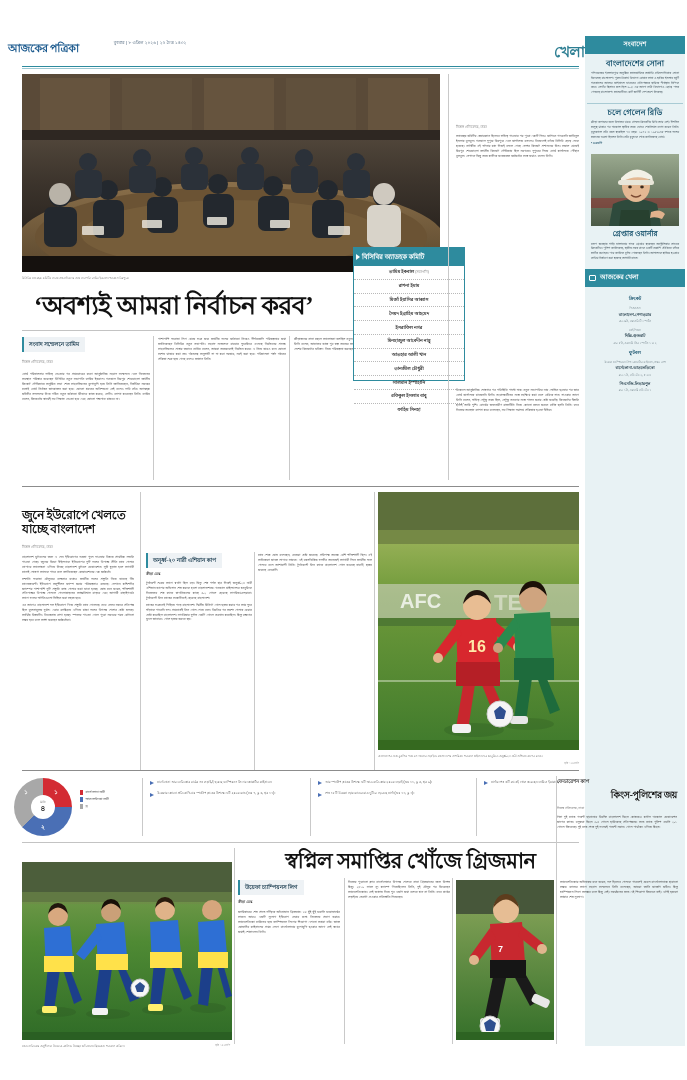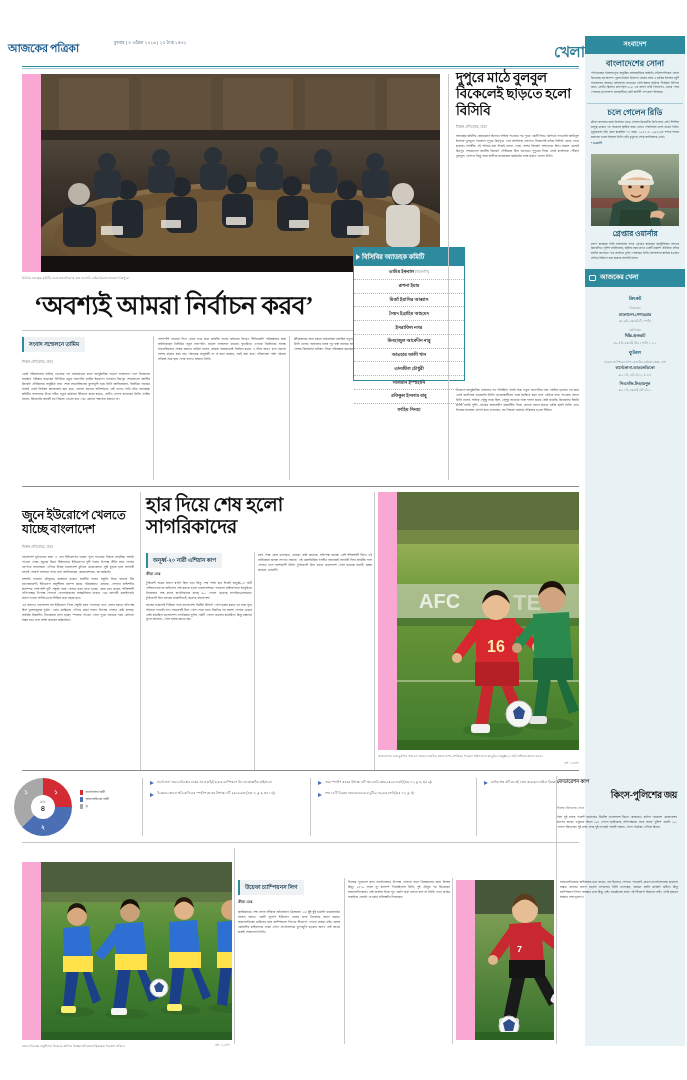--- a/index.html
+++ b/index.html
@@ -37,21 +37,21 @@
   }
   .rule-top { position: absolute; left: 22px; top: 66px; width: 557px; height: 1.4px; background: #2e8b9e; }
   .rule-top2 { position: absolute; left: 22px; top: 68.4px; width: 557px; height: .5px; background: #9ec9d2; }
 
   
   .vrule { position: absolute; width: .5px; background: #c9c9c9; }
   .hrule { position: absolute; height: .5px; background: #c3c3c3; }
   .hrule-dark { position: absolute; height: 1px; background: #8c8c8c; }
 
   
-  .photo { position: absolute; overflow: hidden; background: #f9a8d4; padding-left: 19px; }
+  .photo { position: absolute; overflow: hidden; background: #a3a3a3; }
   .caption { position: absolute; font-size: 2.9px; color: #4a4a4a; line-height: 1.4; }
   .credit { font-size: 2.7px; color: #8a8a8a; }
 
   
   .hl { font-family: "Liberation Serif", serif; font-weight: bold; color: #111; letter-spacing: -.4px; }
   .hl-main   { font-size: 25px; line-height: 1.12; }
   .hl-lead   { font-size: 13.5px; line-height: 1.22; }
   .hl-mid    { font-size: 19px; line-height: 1.15; }
   .hl-small  { font-size: 12px; line-height: 1.2; margin-top: 13px; }
   .hl-bottom { font-size: 21px; line-height: 1.15; }
@@ -244,21 +244,20 @@
   <div class="body-col" style="position:absolute; left:22px; top:372px; width:128px; height:108px; overflow:hidden;">
     <p>বোর্ড পরিচালনার দায়িত্ব নেওয়ার পর প্রথমবারের মতো আনুষ্ঠানিক সংবাদ সম্মেলনে এসে নিজেদের অবস্থান পরিষ্কার করেছেন বিসিবির নতুন সভাপতি তামিম ইকবাল। গতকাল মিরপুর শেরেবাংলা জাতীয় ক্রিকেট স্টেডিয়ামে অনুষ্ঠিত সভা শেষে সাংবাদিকদের মুখোমুখি হয়ে তিনি জানিয়েছেন, নির্ধারিত সময়ের মধ্যেই বোর্ড নির্বাচন আয়োজন করা হবে। কোনো ধরনের অনিশ্চয়তা নেই বলেও দাবি তাঁর। অ্যাডহক কমিটির সদস্যদের নিয়ে গঠিত নতুন কাঠামো কীভাবে কাজ করবে, সেটিও ব্যাখ্যা করেছেন তিনি। তামিম বলেন, ক্রিকেটের স্বার্থেই সব সিদ্ধান্ত নেওয়া হবে এবং কোনো পক্ষপাত থাকবে না।</p>
   </div>
   <div class="body-col" style="position:absolute; left:158px; top:337px; width:128px; height:143px; overflow:hidden;">
     <p>পাশাপাশি ঘরোয়া লিগ থেকে শুরু করে জাতীয় দলের কাঠামো নিয়েও দীর্ঘমেয়াদি পরিকল্পনার কথা জানিয়েছেন বিসিবির নতুন সভাপতি। সংবাদ সম্মেলনে বারবার ঘুরেফিরে এসেছে নির্বাচনের প্রসঙ্গ। সাংবাদিকদের প্রশ্নের জবাবে তামিম বলেন, আমরা সময়মতোই নির্বাচন করব। এ নিয়ে কারও মনে কোনো সংশয় থাকার কথা নয়। গঠনতন্ত্র অনুযায়ী যা যা করা দরকার, সবই করা হবে। পরিচালনা পর্ষদ গঠনের প্রক্রিয়া শুরু হয়ে গেছে বলেও জানান তিনি।</p>
   </div>
   <div class="body-col" style="position:absolute; left:294px; top:337px; width:146px; height:143px; overflow:hidden;">
     <p>ক্রীড়াঙ্গনের নানা মহলে আলোচনা চলছিল নতুন কমিটির মেয়াদ নিয়ে। সেই প্রশ্নেও স্পষ্ট জবাব দিয়েছেন নতুন সভাপতি। তিনি বলেন, আমাদের কাজ খুব স্বল্প সময়ের জন্য। এই সময়ের মধ্যে যতটুকু সম্ভব কাঠামোগত উন্নতি করে যেতে চাই। দেশের ক্রিকেটের ভবিষ্যৎ নিয়ে পরিকল্পনা করছেন বলেও জানান তিনি। সামনে ব্যস্ত সূচি, সেটিও মাথায় রাখা হচ্ছে।</p>
   </div>
 
-  <div class="hl hl-lead" style="position:absolute; left:456px; top:70px; width:123px;">দুপুরে মাঠে বুলবুল বিকেলেই ছাড়তে হলো বিসিবি</div>
   <div class="byline" style="position:absolute; left:456px; top:125px;">
     <span>নিজস্ব প্রতিবেদক,</span>
     <span>ঢাকা</span>
   </div>
   <div class="body-col" style="position:absolute; left:456px; top:134px; width:123px; height:112px; overflow:hidden;">
     <p>অ্যাডহক কমিটির চেয়ারম্যান হিসেবে দায়িত্ব পাওয়ার পর পুরো একটি দিনও কাটাতে পারেননি আমিনুল ইসলাম বুলবুল। গতকাল দুপুরে মিরপুরে এসে কার্যালয়ে বসলেও বিকেলেই তাঁকে বিসিবি ছেড়ে যেতে হয়েছে। নাটকীয় এই ঘটনার মধ্য দিয়েই বদলে গেছে দেশের ক্রিকেট প্রশাসনের চিত্র। সকাল থেকেই মিরপুর শেরেবাংলা জাতীয় ক্রিকেট স্টেডিয়াম ছিল সরগরম। দুপুরের দিকে বোর্ড কার্যালয়ে পৌঁছান বুলবুল। সেখানে কিছু সময় কাটিয়ে কয়েকজন কর্মকর্তার সঙ্গে কথাও বলেন তিনি।</p>
   </div>
   <div class="body-col" style="position:absolute; left:456px; top:388px; width:123px; height:92px; overflow:hidden;">
     <p>বিকেলে আনুষ্ঠানিক ঘোষণার পর পরিস্থিতি পাল্টে যায়। নতুন সভাপতির নাম ঘোষিত হওয়ার পর আর বোর্ড কার্যালয়ে থাকেননি তিনি। সংবাদকর্মীদের সঙ্গে সংক্ষিপ্ত কথা বলে বেরিয়ে যান। যাওয়ার আগে তিনি বলেন, দায়িত্ব যেটুকু সময় ছিল, সেটুকু সততার সঙ্গে পালন করার চেষ্টা করেছি। ক্রিকেটের উন্নতি হলেই আমি খুশি। বোর্ডের অভ্যন্তরীণ রাজনীতি নিয়ে কোনো মন্তব্য করতে রাজি হননি তিনি। তবে নিজের অবস্থান ব্যাখ্যা করে বলেছেন, সব সিদ্ধান্ত যথাযথ প্রক্রিয়ায় হওয়া উচিত।</p>
   </div>
@@ -290,21 +289,20 @@
   <div class="byline" style="position:absolute; left:22px; top:545px;">
     <span>নিজস্ব প্রতিবেদক,</span>
     <span>ঢাকা</span>
   </div>
   <div class="body-col" style="position:absolute; left:22px; top:555px; width:112px; height:210px; overflow:hidden;">
     <p>বাংলাদেশ ফুটবলের জন্য এ যেন ইউরোপের দরজা খুলে যাওয়ার বিষয়ে প্রাথমিক সম্মতি পাওয়া গেছে। জুনের ফিফা উইন্ডোতে ইউরোপের দুটি দলের বিপক্ষে প্রীতি ম্যাচ খেলার ব্যাপারে আলোচনা এগিয়ে নিচ্ছে বাংলাদেশ ফুটবল ফেডারেশন। সূচি চূড়ান্ত হলে আগামী মাসেই ঘোষণা আসতে পারে বলে জানিয়েছেন ফেডারেশনের এক কর্মকর্তা।</p>
     <p>সম্প্রতি ঘরোয়া মৌসুমের ব্যস্ততার মধ্যেও জাতীয় দলের প্রস্তুতি নিয়ে ভাবছে টিম ম্যানেজমেন্ট। ইউরোপে অনুশীলন ক্যাম্প করার পরিকল্পনাও রয়েছে। সেখানে কন্ডিশনিং ক্যাম্পের পাশাপাশি দুটি প্রস্তুতি ম্যাচ খেলার কথা ভাবা হচ্ছে। কোচ মনে করেন, শক্তিশালী প্রতিপক্ষের বিপক্ষে খেললে খেলোয়াড়দের আত্মবিশ্বাস বাড়বে এবং আগামী বাছাইপর্বের আগে দলের ঘাটতিগুলো চিহ্নিত করা সহজ হবে।</p>
     <p>এর আগেও বাংলাদেশ দল ইউরোপে গিয়ে প্রস্তুতি ম্যাচ খেলেছে। তবে সেসব সফরে প্রতিপক্ষ ছিল তুলনামূলক দুর্বল। এবার র‍্যাঙ্কিংয়ে এগিয়ে থাকা দলের বিপক্ষে খেলার চেষ্টা চলছে। আর্থিক বিষয়টিও বিবেচনায় রাখা হচ্ছে। স্পনসর পাওয়া গেলে পুরো সফরের খরচ মেটানো সম্ভব হবে বলে আশা করছেন কর্মকর্তারা।</p>
   </div>
 
-  <div class="hl hl-mid" style="position:absolute; left:146px; top:494px; width:226px;">হার দিয়ে শেষ হলো সাগরিকাদের</div>
   <div class="kicker" style="position:absolute; left:146px; top:553px;">অনূর্ধ্ব-২০ নারী এশিয়ান কাপ</div>
   <div class="byline" style="position:absolute; left:146px; top:572px;">ক্রীড়া ডেস্ক</div>
   <div class="body-col" style="position:absolute; left:146px; top:581px; width:106px; height:184px; overflow:hidden;">
     <p>টুর্নামেন্ট শুরুর আগে স্বপ্নটা ছিল বড়। কিন্তু শেষ পর্যন্ত হার দিয়েই অনূর্ধ্ব-২০ নারী এশিয়ান কাপের অভিযান শেষ করতে হলো বাংলাদেশকে। গতকাল থাইল্যান্ডের চনবুরিতে নিজেদের শেষ ম্যাচে স্বাগতিকদের কাছে ৫-২ গোলে হেরেছে সাগরিকা-তহুরারা। টুর্নামেন্টে তিন ম্যাচের সবকটিতেই হেরেছে বাংলাদেশ।</p>
     <p>ম্যাচের শুরুতেই পিছিয়ে পড়ে বাংলাদেশ। দ্বিতীয় মিনিটে গোল হজম করার পর আর ঘুরে দাঁড়াতে পারেনি দল। প্রথমার্ধেই তিন গোল খেয়ে বসে। বিরতির পর অবশ্য খেলায় ফেরার চেষ্টা করেছিল বাংলাদেশ। সাগরিকার দুর্দান্ত একটি গোলে ব্যবধান কমেছিল। কিন্তু রক্ষণের ভুলে আবারও গোল হজম করতে হয়।</p>
   </div>
   <div class="body-col" style="position:absolute; left:258px; top:553px; width:114px; height:212px; overflow:hidden;">
     <p>ম্যাচ শেষে কোচ বলেছেন, মেয়েরা চেষ্টা করেছে। প্রতিপক্ষ অনেক বেশি শক্তিশালী ছিল। এই অভিজ্ঞতা কাজে লাগবে সামনে। এই বয়সভিত্তিক দলটির অনেকেই আগামী দিনে জাতীয় দলে খেলবে বলে আশাবাদী তিনি। টুর্নামেন্টে তিন ম্যাচে বাংলাদেশ গোল করেছে চারটি, হজম করেছে তেরোটি।</p>
   </div>
 
@@ -523,20 +521,21 @@
               padding:0; font-size:5.2px; color:#3c3c3c; white-space:nowrap;">ফেডারেশন কাপ</div>
   <div class="hl hl-tiny" style="position:absolute; left:557px; top:790px; width:120px;text-align:right;">কিংস-পুলিশের জয়</div>
   <div class="byline" style="position:absolute; left:557px; top:806px; font-size:3px;">
     <span>নিজস্ব প্রতিবেদক,</span>
     <span>ঢাকা</span>
   </div>
   <div class="body-col" style="position:absolute; left:557px; top:815px; width:120px; height:56px; overflow:hidden;">
     <p>টানা দুই ম্যাচে পয়েন্ট হারানোর বিরক্তি বাংলাদেশ কিংস কোচকেও কাটল গতকাল ফেডারেশন কাপের ম্যাচে। বসুন্ধরা কিংস ৩-০ গোলে হারিয়েছে প্রতিপক্ষকে। অন্য ম্যাচে পুলিশ এফসি ২-১ গোলে জিতেছে। দুই ম্যাচ শেষে দুই দলেরই পয়েন্ট সমান। গোল পার্থক্যে এগিয়ে কিংস।</p>
   </div>
 
+  <div class="hl hl-bottom" style="position:absolute; left:238px; top:849px; width:345px; text-align:center;">স্বপ্নিল সমাপ্তির খোঁজে গ্রিজমান</div>
   <div class="kicker" style="position:absolute; left:238px; top:880px;">উয়েফা চ্যাম্পিয়নস লিগ</div>
   <div class="byline" style="position:absolute; left:238px; top:900px;">ক্রীড়া ডেস্ক</div>
 
   <div class="body-col" style="position:absolute; left:238px; top:910px; width:102px; height:118px; overflow:hidden;">
     <p>ক্যারিয়ারের শেষ প্রান্তে দাঁড়িয়ে আঁতোয়ান গ্রিজমান। ৩৫ ছুঁই ছুঁই ফরাসি ফরোয়ার্ডের সামনে আরও একটি সুযোগ ইউরোপ সেরার মঞ্চে নিজেকে প্রমাণ করার। আতলেতিকো মাদ্রিদের হয়ে চ্যাম্পিয়নস লিগের শিরোপা এখনো অধরা তাঁর। আজ কোয়ার্টার ফাইনালের প্রথম লেগে বার্সেলোনার মুখোমুখি হওয়ার আগে সেই স্বপ্নের কথাই শোনালেন তিনি।</p>
   </div>
   <div class="body-col" style="position:absolute; left:348px; top:880px; width:102px; height:148px; overflow:hidden;">
     <p>নিজের পুরোনো ক্লাব বার্সেলোনার বিপক্ষে খেলতে নামা গ্রিজমানের জন্য বিশেষ কিছু। ২০১৯ সালে ন্যু ক্যাম্পে গিয়েছিলেন তিনি, দুই মৌসুম পর ফিরেছেন আতলেতিকোয়। সেই অধ্যায় নিয়ে খুব একটা কথা বলতে চান না তিনি। তবে মাঠের লড়াইয়ে সেরাটা দেওয়ার প্রতিশ্রুতি দিয়েছেন।</p>
   </div>
   <div class="body-col" style="position:absolute; left:560px; top:880px; width:118px; height:148px; overflow:hidden;">

